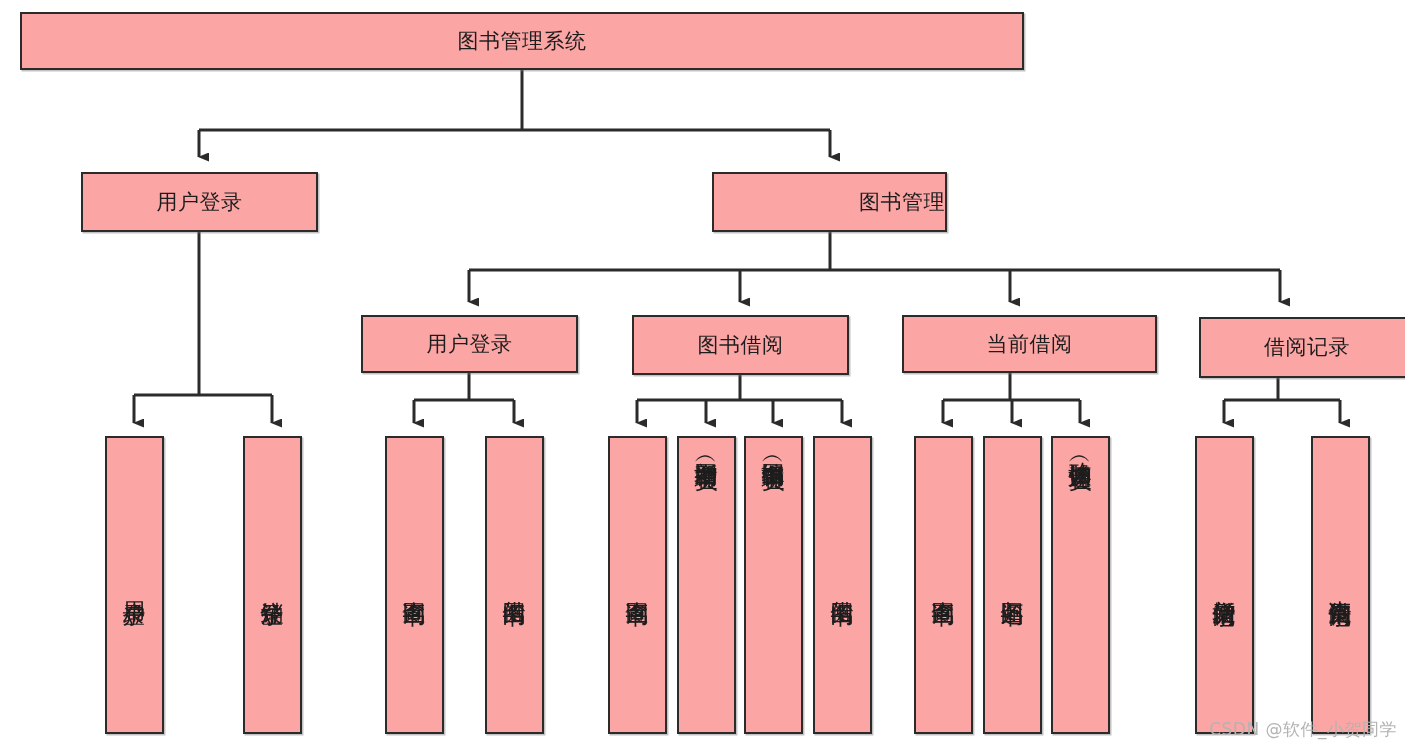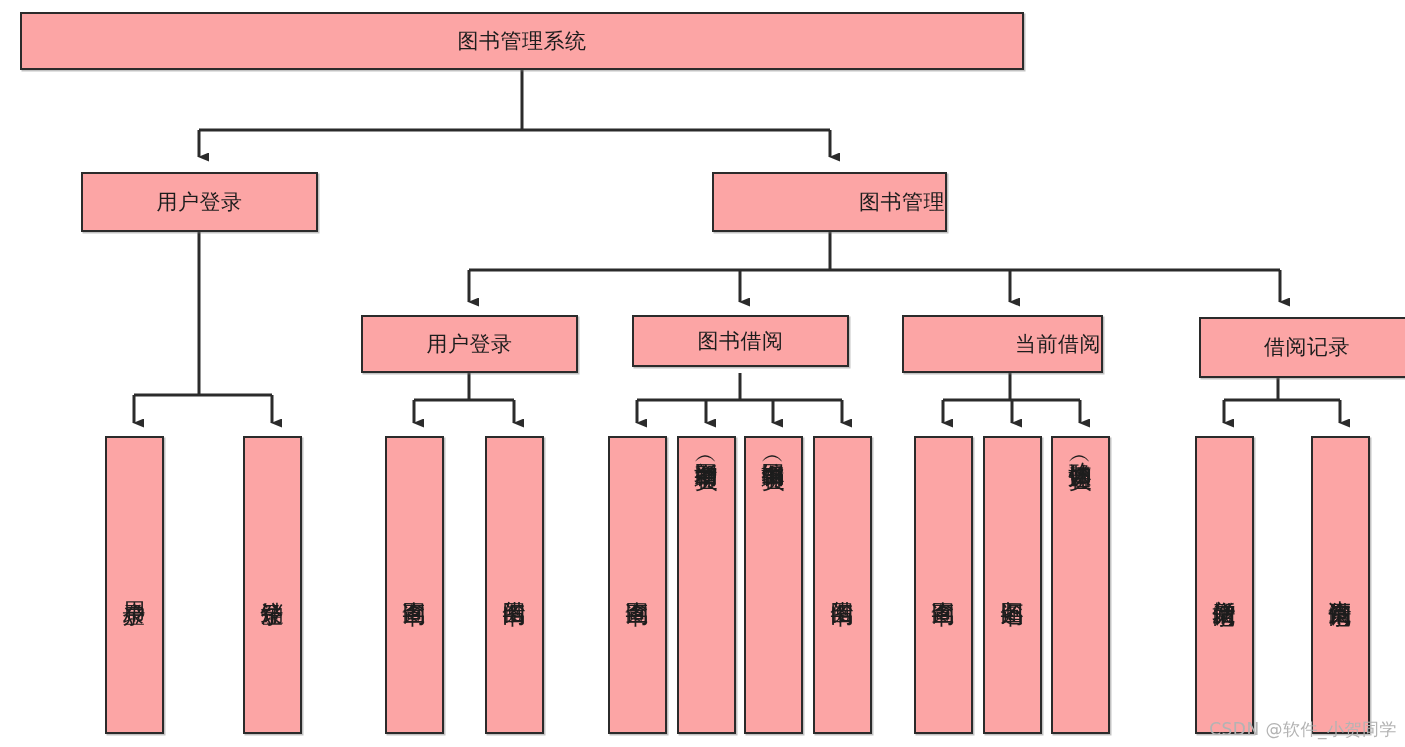--- a/index.html
+++ b/index.html
@@ -138,24 +138,24 @@
   <div class="node" style="left:81px; top:172px; width:237px; height:60px;">
     <span class="label">用户登录</span>
   </div>
   <div class="node" style="left:712px; top:172px; width:235px; height:60px;justify-content:flex-end;">
     <span class="label">图书管理</span>
   </div>
 
   <div class="node" style="left:361px; top:315px; width:217px; height:58px;">
     <span class="label">用户登录</span>
   </div>
-  <div class="node" style="left:632px; top:315px; width:217px; height:52px;">
+  <div class="node" style="left:632px; top:315px; width:217px; height:60px;">
     <span class="label">图书借阅</span>
   </div>
-  <div class="node" style="left:902px; top:315px; width:201px; height:58px;justify-content:flex-end;">
+  <div class="node" style="left:902px; top:315px; width:255px; height:58px;">
     <span class="label">当前借阅</span>
   </div>
   <div class="node" style="left:1199px; top:317px; width:216px; height:61px;">
     <span class="label">借阅记录</span>
   </div>
 
   <div class="node vertical mid" style="left:105px; top:436px; width:59px; height:298px;">
     <span class="label">用户登录</span>
   </div>
   <div class="node vertical mid" style="left:243px; top:436px; width:59px; height:298px;">

